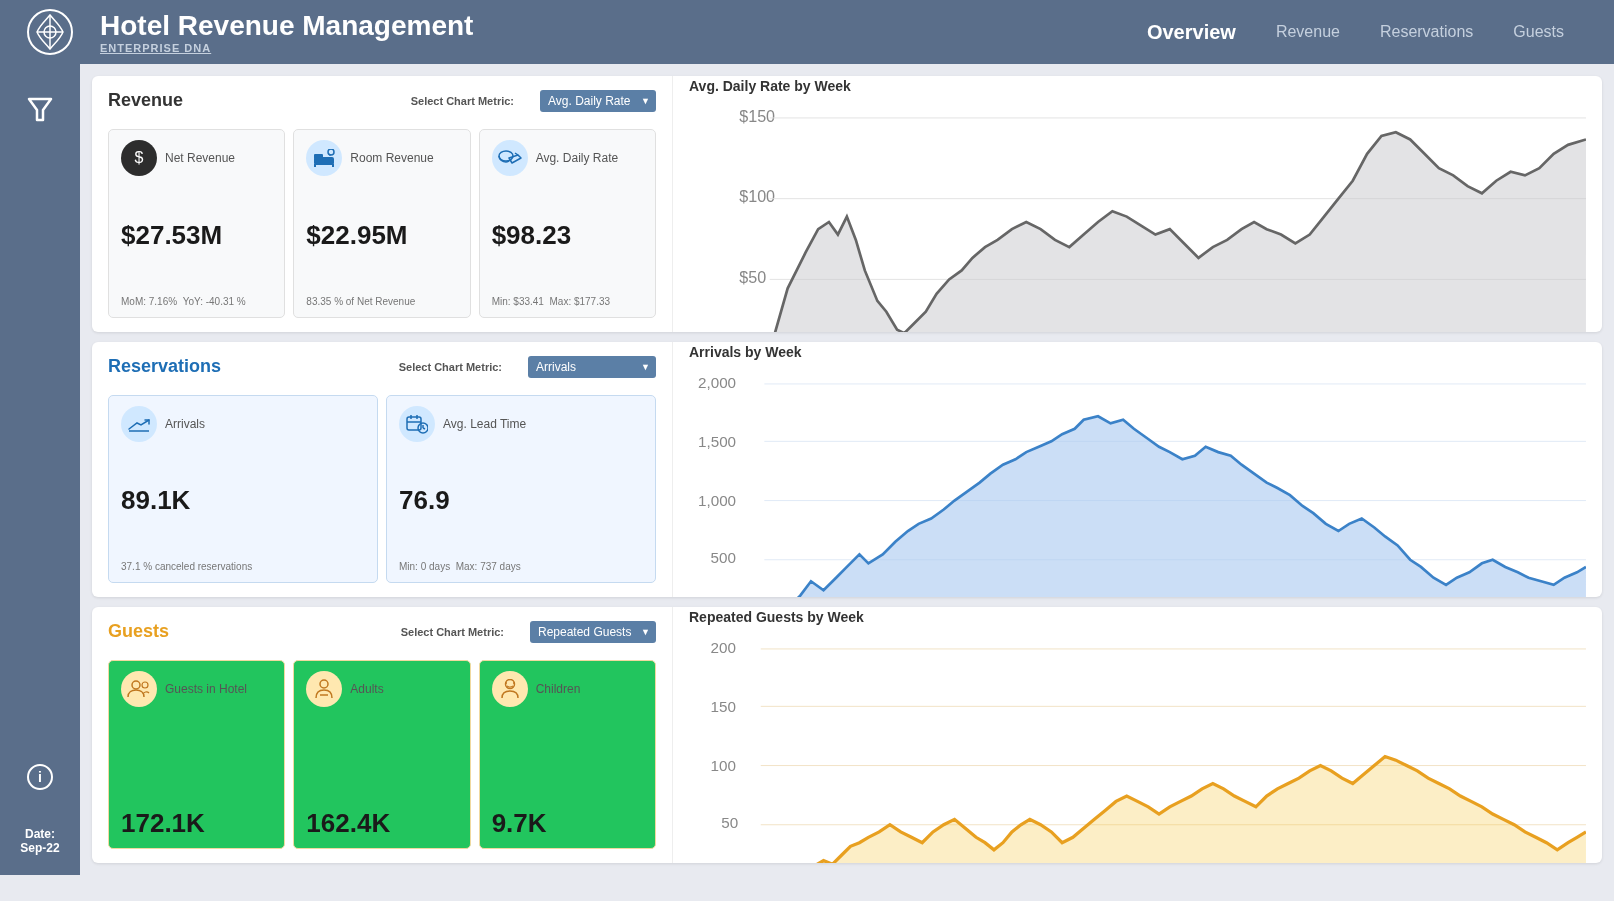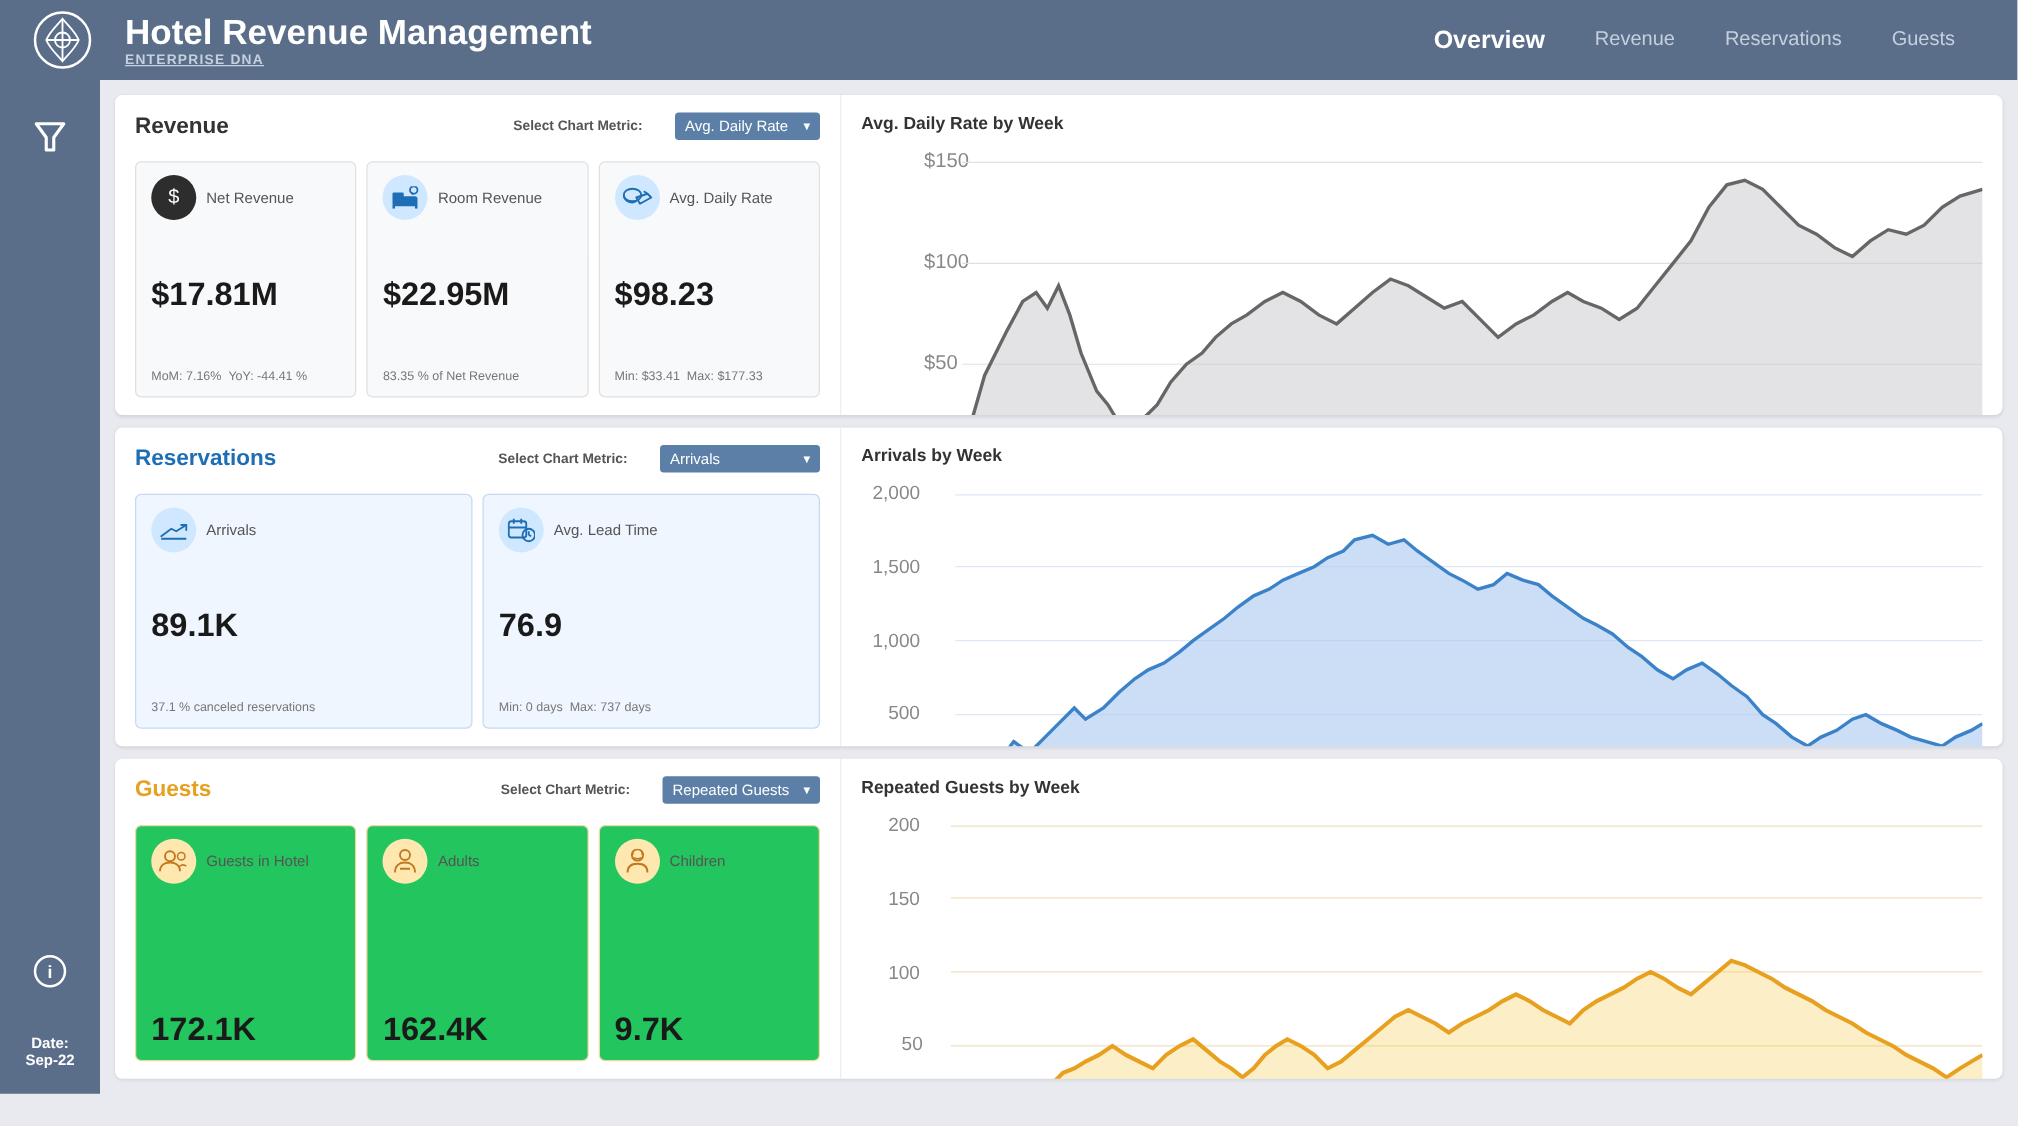--- a/index.html
+++ b/index.html
@@ -133,21 +133,21 @@
     .metric-icon.blue-light { background: #d0e8ff; color: #1e6eb5; font-size: 20px; }
     .metric-icon.gold { background: #ffe8b0; color: #c07820; }
 
     .metric-name { font-size: 12px; color: #555; font-weight: 500; }
     .metric-value { font-size: 26px; font-weight: 700; color: #1a1a1a; line-height: 1.1; }
     .metric-sub { font-size: 10px; color: #777; margin-top: 2px; }
 
     
     .section-right {
       flex: 1;
-      padding: 14px 16px;
+      padding: 2px 16px;
       border-left: 1px solid #eee;
       display: flex;
       flex-direction: column;
     }
     .chart-title { font-size: 14px; font-weight: 700; color: #333; margin-bottom: 6px; }
     .chart-container { flex: 1; position: relative; }
 
     
     .left-top {
       display: flex;
@@ -218,23 +218,23 @@
             </div>
           </div>
         </div>
         <div class="metrics-row">
 
           <div class="metric-card revenue-card">
             <div class="metric-header">
               <div class="metric-icon dark">$</div>
               <div class="metric-name">Net Revenue</div>
             </div>
-            <div class="metric-value">$17.81M</div>
+            <div class="metric-value">$27.53M</div>
             <div class="metric-sub">
-              <span>MoM: 7.16%</span>&nbsp;&nbsp;<span>YoY: -44.41 %</span>
+              <span>MoM: 7.16%</span>&nbsp;&nbsp;<span>YoY: -40.31 %</span>
             </div>
           </div>
 
           <div class="metric-card revenue-card">
             <div class="metric-header">
               <div class="metric-icon blue-light">
                 <svg width="22" height="18" viewBox="0 0 22 18" fill="none">
                   <rect x="1" y="8" width="20" height="8" rx="2" fill="#1e6eb5"></rect>
                   <rect x="1" y="5" width="9" height="5" rx="1" fill="#1e6eb5"></rect>
                   <rect x="1" y="15" width="2" height="3" fill="#1e6eb5"></rect>

